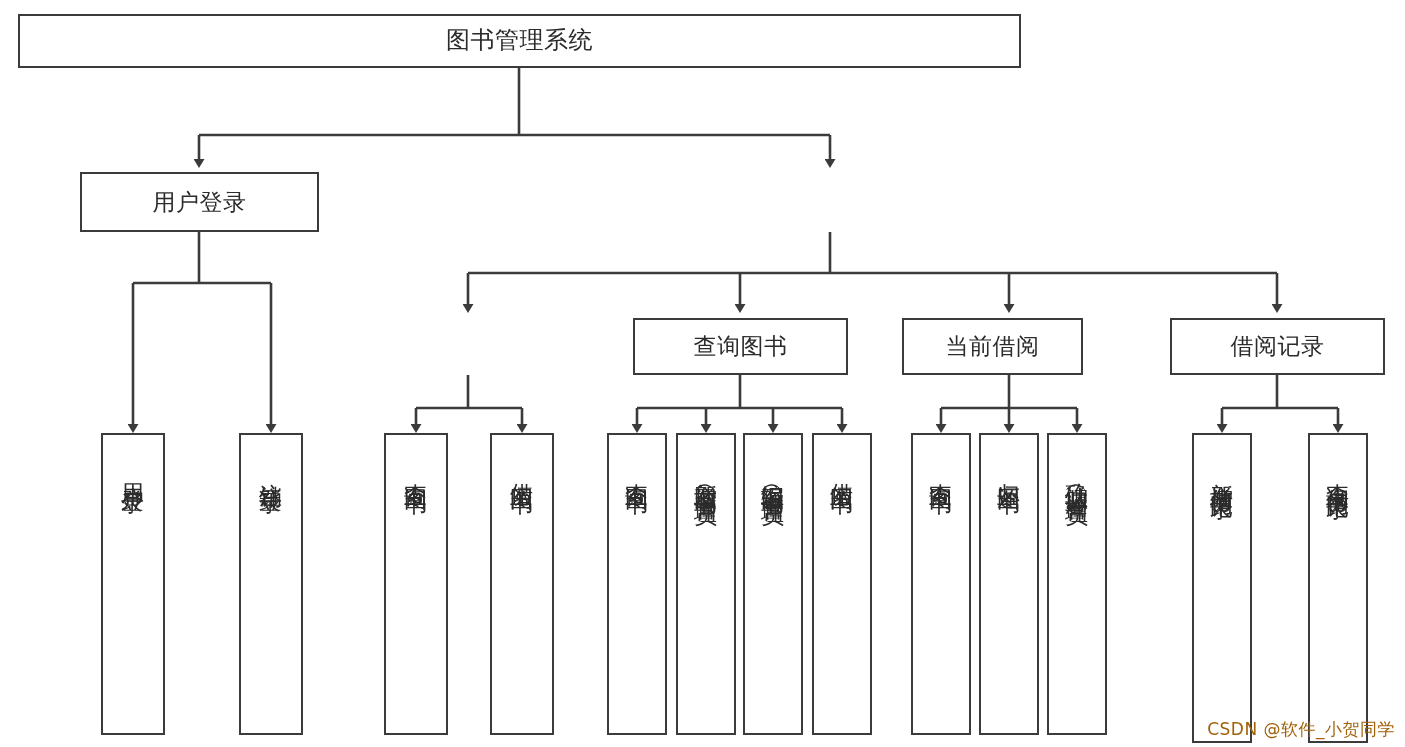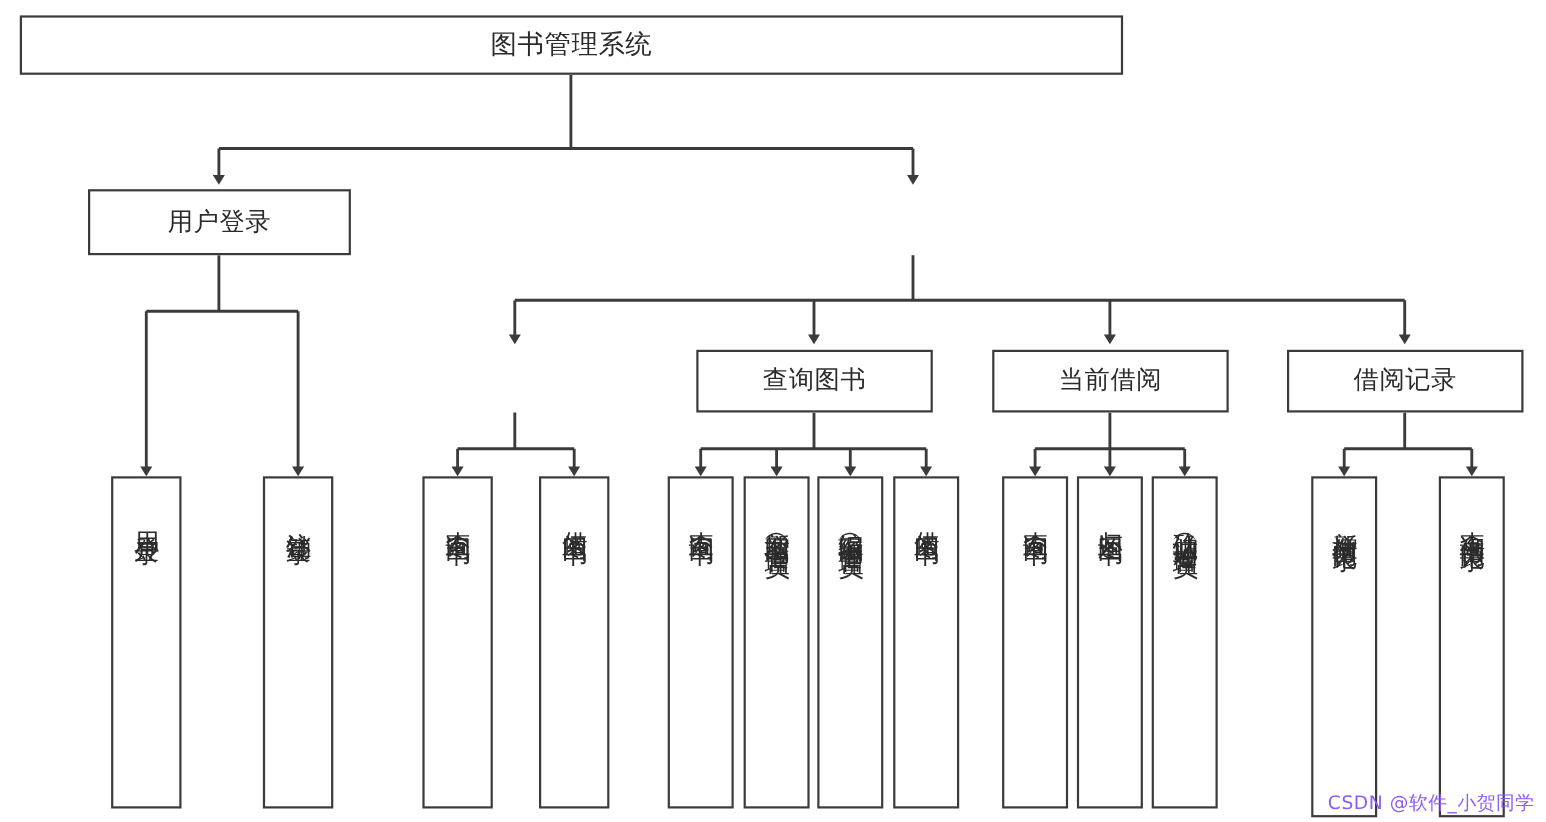--- a/index.html
+++ b/index.html
@@ -62,21 +62,21 @@
     font-size: 23px;
     line-height: 1.05;
     letter-spacing: 3px;
     white-space: normal;
   }
   .watermark {
     position: absolute;
     right: 10px;
     bottom: 6px;
     font-size: 17px;
-    color: #8b5cf6;
+    color: #a16207;
     letter-spacing: 0.5px;
     z-index: 5;
     white-space: nowrap;
     pointer-events: none;
   }
 </style>
 </head>
 <body>
 
 <div id="diagram-root">
@@ -139,21 +139,21 @@
   <div class="node horiz" style="left:80px; top:172px; width:239px; height:60px;">
     <span class="node-label">用户登录</span>
   </div>
 
 
 
   <div class="node horiz" style="left:633px; top:318px; width:215px; height:57px;">
     <span class="node-label">查询图书</span>
   </div>
 
-  <div class="node horiz" style="left:902px; top:318px; width:215px; height:57px;">
+  <div class="node horiz" style="left:902px; top:318px; width:181px; height:57px;">
     <span class="node-label">当前借阅</span>
   </div>
 
   <div class="node horiz" style="left:1170px; top:318px; width:215px; height:57px;">
     <span class="node-label">借阅记录</span>
   </div>
 
   <div class="node vert" style="left:101px; top:433px; width:64px; height:302px;">
     <span class="node-label">用户登录</span>
   </div>

